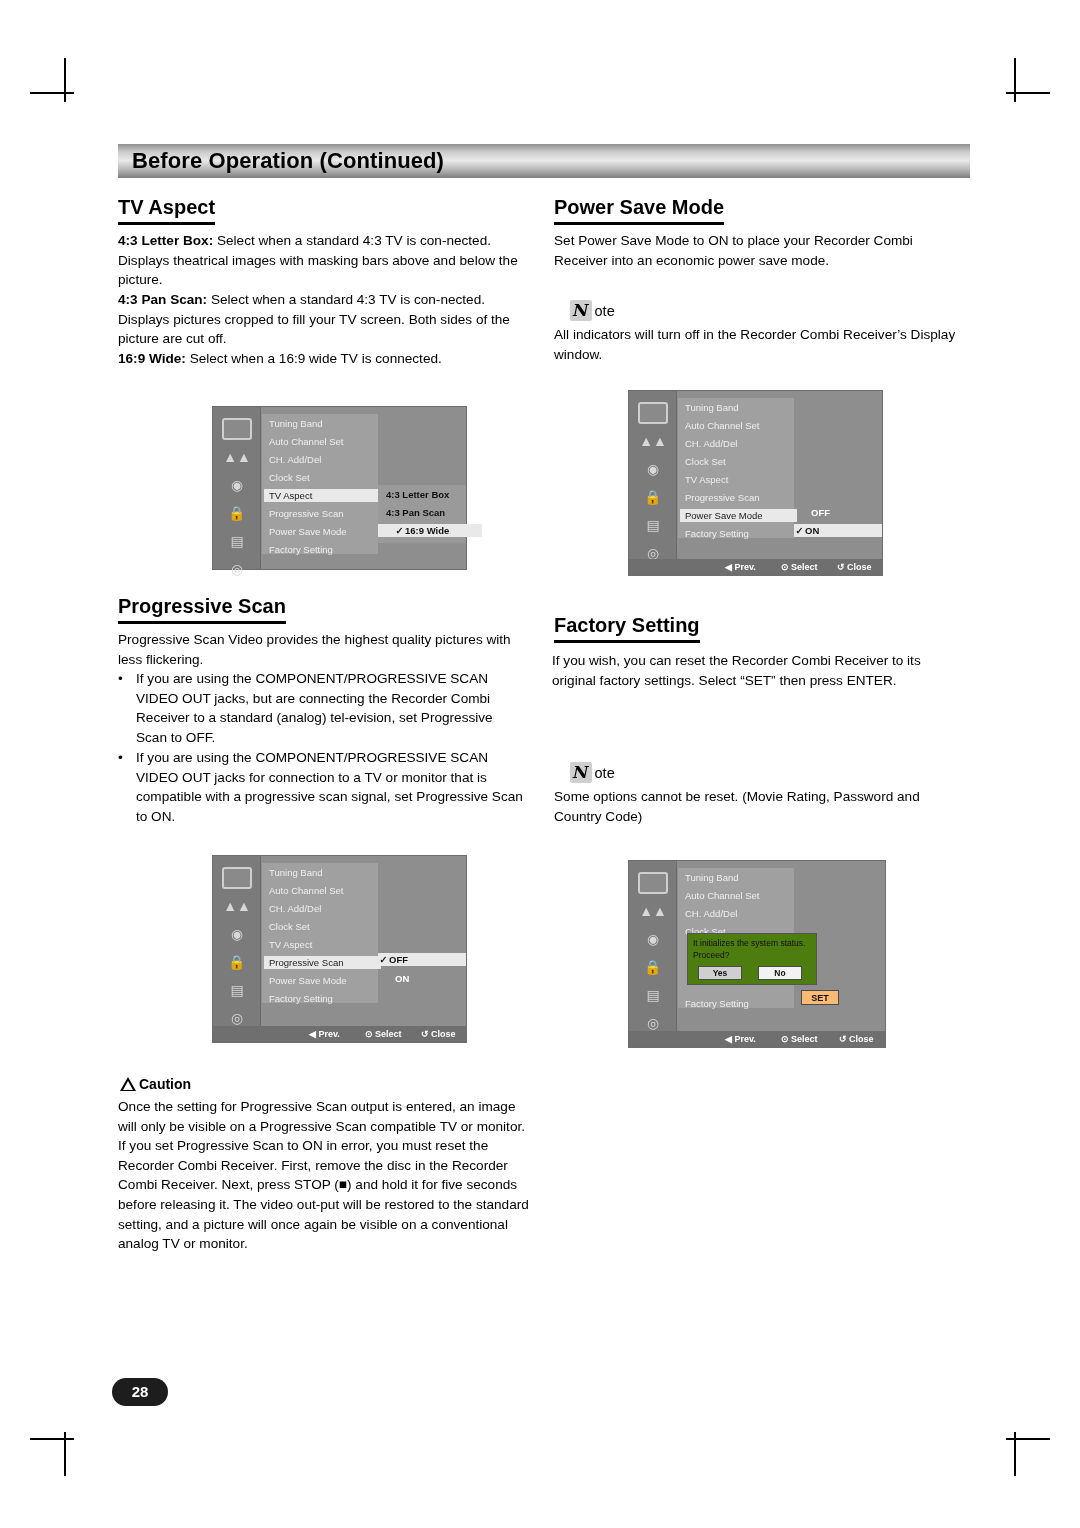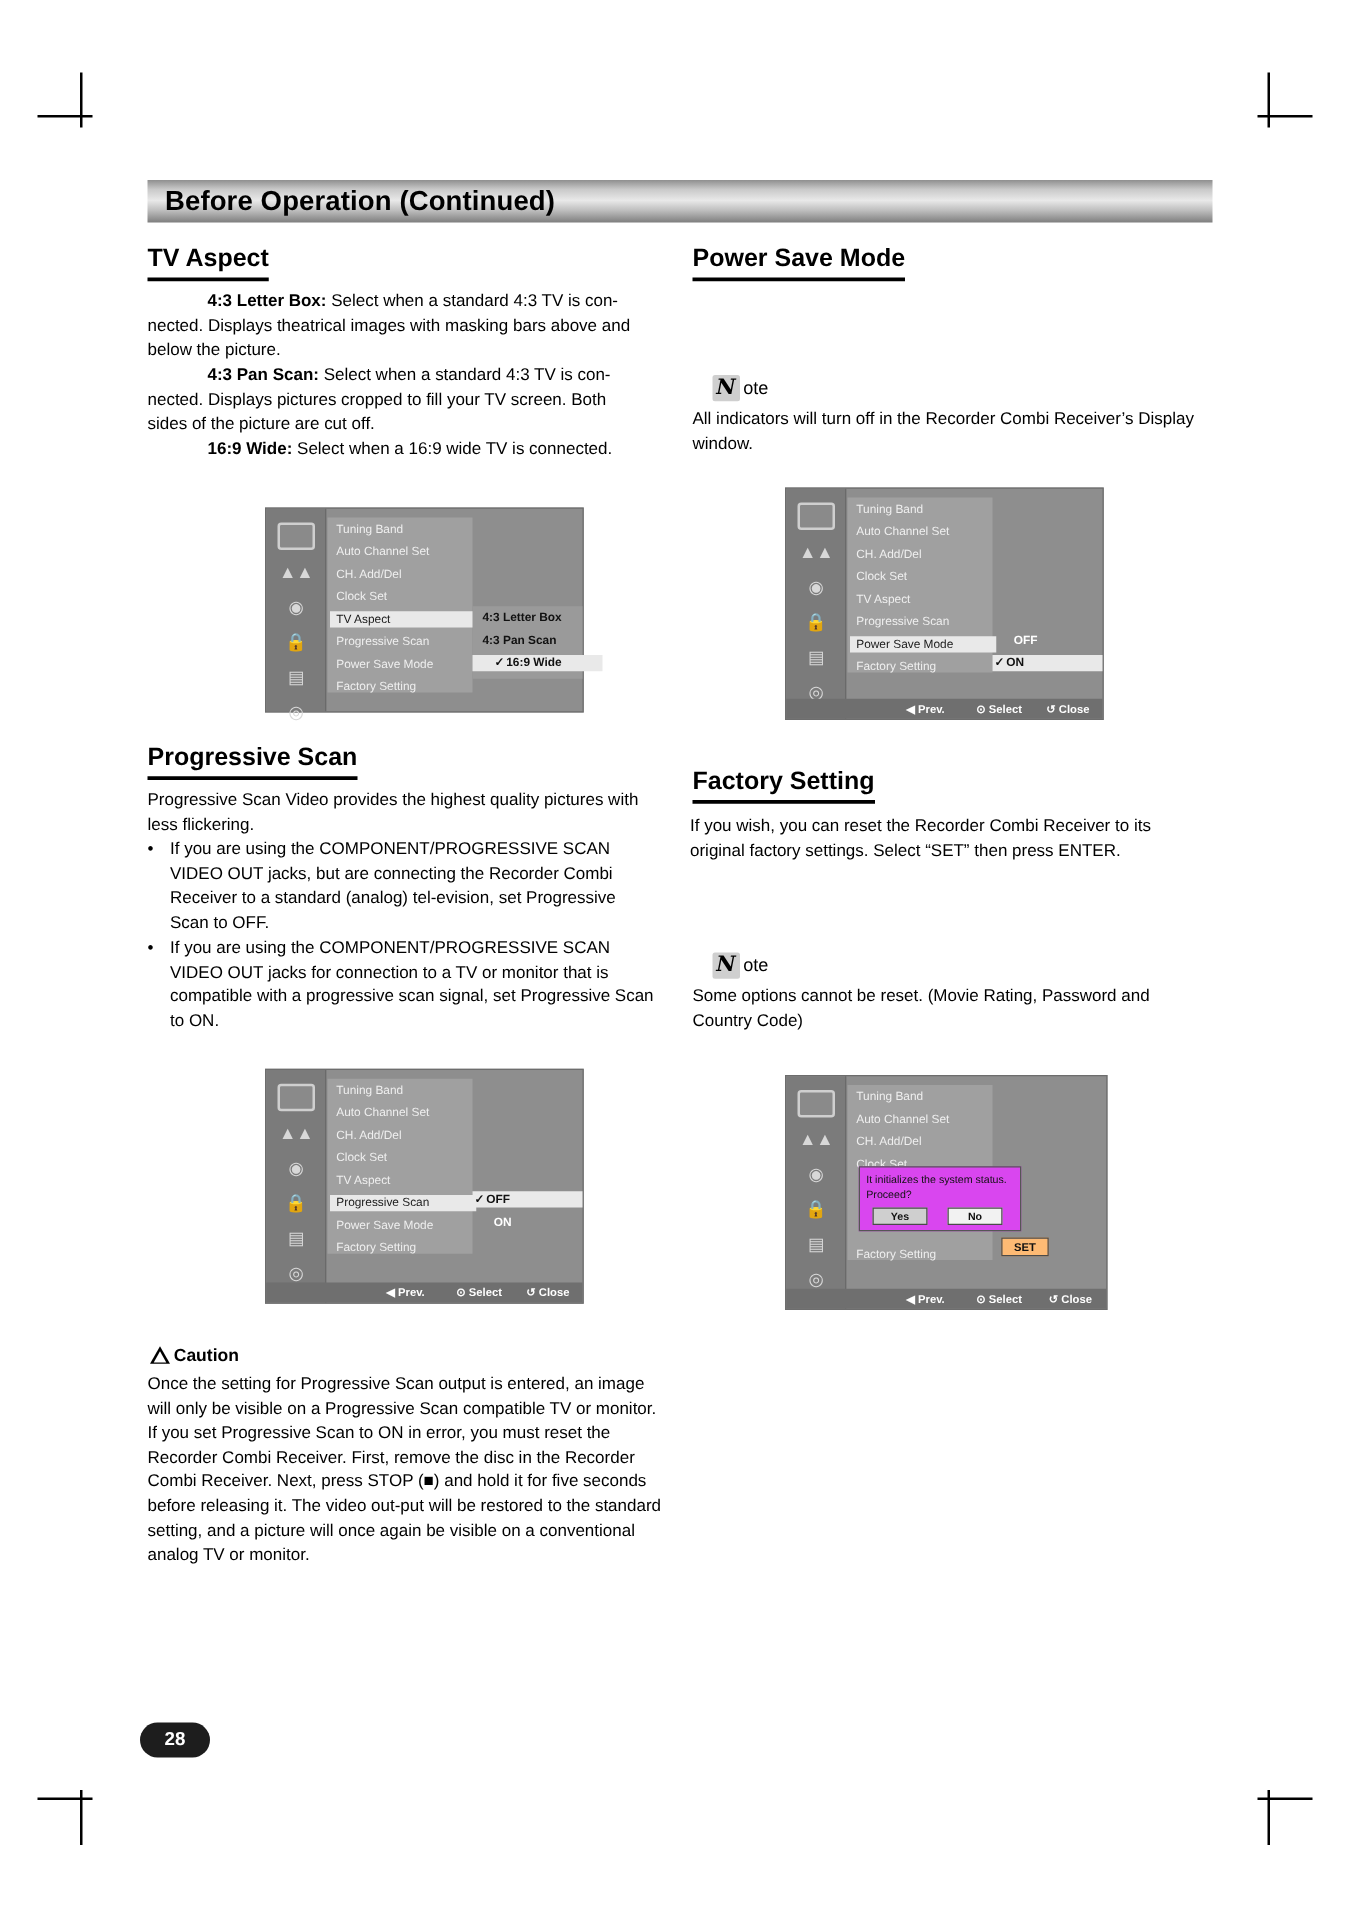--- a/index.html
+++ b/index.html
@@ -51,21 +51,21 @@
     border-bottom: 3px solid #000;
     white-space: nowrap;
   }
 
   .body-text {
     position: absolute;
     font-size: 13.6px;
     line-height: 19.6px;
     color: #000;
   }
-  .body-text b { font-weight: bold; margin-left: 48px; }
+  .body-text b { font-weight: bold; }
 
   .bullet-row {
     position: absolute;
     font-size: 13.6px;
     line-height: 19.6px;
   }
   .bullet-dot {
     position: absolute;
     left: 0; top: 0;
     width: 16px;
@@ -207,21 +207,21 @@
     background: #1d1d1d;
     color: #fff;
     font-size: 15px;
     font-weight: bold;
     text-align: center;
     line-height: 28px;
   }
 
   .dialog-box {
     position: absolute;
-    background: #d946ef;
+    background: #4d7c0f;
     border: 1px solid #555;
     box-sizing: border-box;
   }
   .dialog-text {
     position: absolute;
     font-size: 8.5px;
     color: #111;
     line-height: 11px;
     left: 5px;
   }
@@ -349,20 +349,21 @@
       <span style="left:208px;">↺ Close</span>
     </div>
   </div>
 
   <div class="caution" style="left:120px; top:1075px;">
     <span class="caution-tri"></span><span>Caution</span>
   </div>
   <div class="body-text" style="left:118px; top:1097px; width:412px;">Once the setting for Progressive Scan output is entered, an image will only be visible on a Progressive Scan compatible TV or monitor. If you set Progressive Scan to ON in error, you must reset the Recorder Combi Receiver. First, remove the disc in the Recorder Combi Receiver. Next, press STOP (■) and hold it for five seconds before releasing it. The video out-put will be restored to the standard setting, and a picture will once again be visible on a conventional analog TV or monitor.</div>
 
   <div class="sec-head" style="left:554px; top:196px;">Power Save Mode</div>
+  <div class="body-text" style="left:554px; top:231px; width:400px;">Set Power Save Mode to ON to place your Recorder Combi Receiver into an economic power save mode.</div>
 
   <div class="note-badge" style="left:554px; top:300px;">
     <span class="note-n">N</span><span class="note-ote">ote</span>
   </div>
   <div class="body-text" style="left:554px; top:325px; width:412px;">All indicators will turn off in the Recorder Combi Receiver’s Display window.</div>
 
   <div class="osd" style="left:628px; top:390px; width:255px; height:186px;">
     <div class="osd-icons">
       <div class="osd-icon" style="top:11px;">
           <div class="ic-tv"></div>

